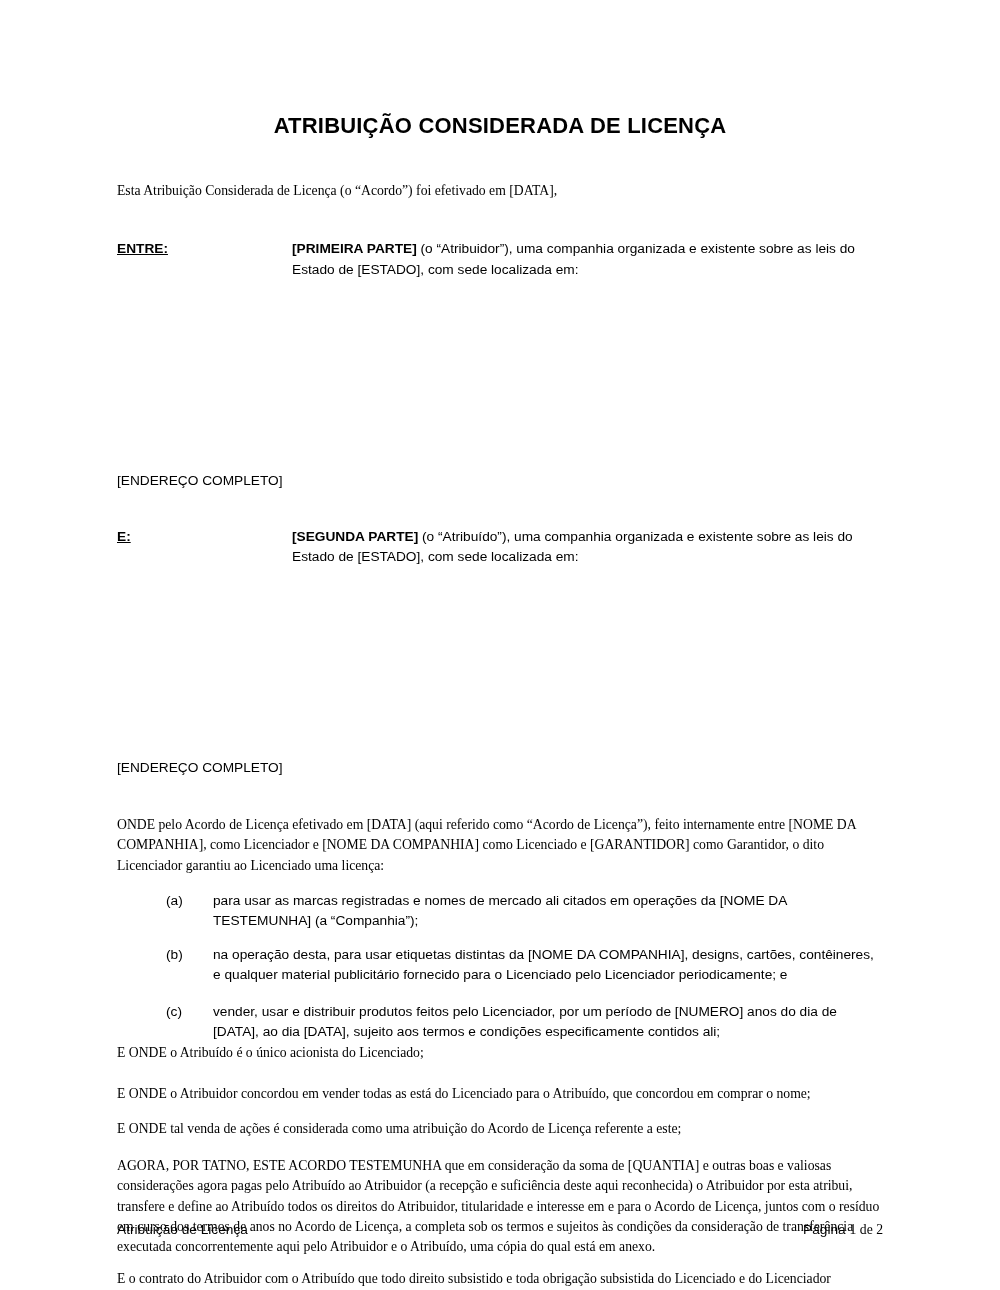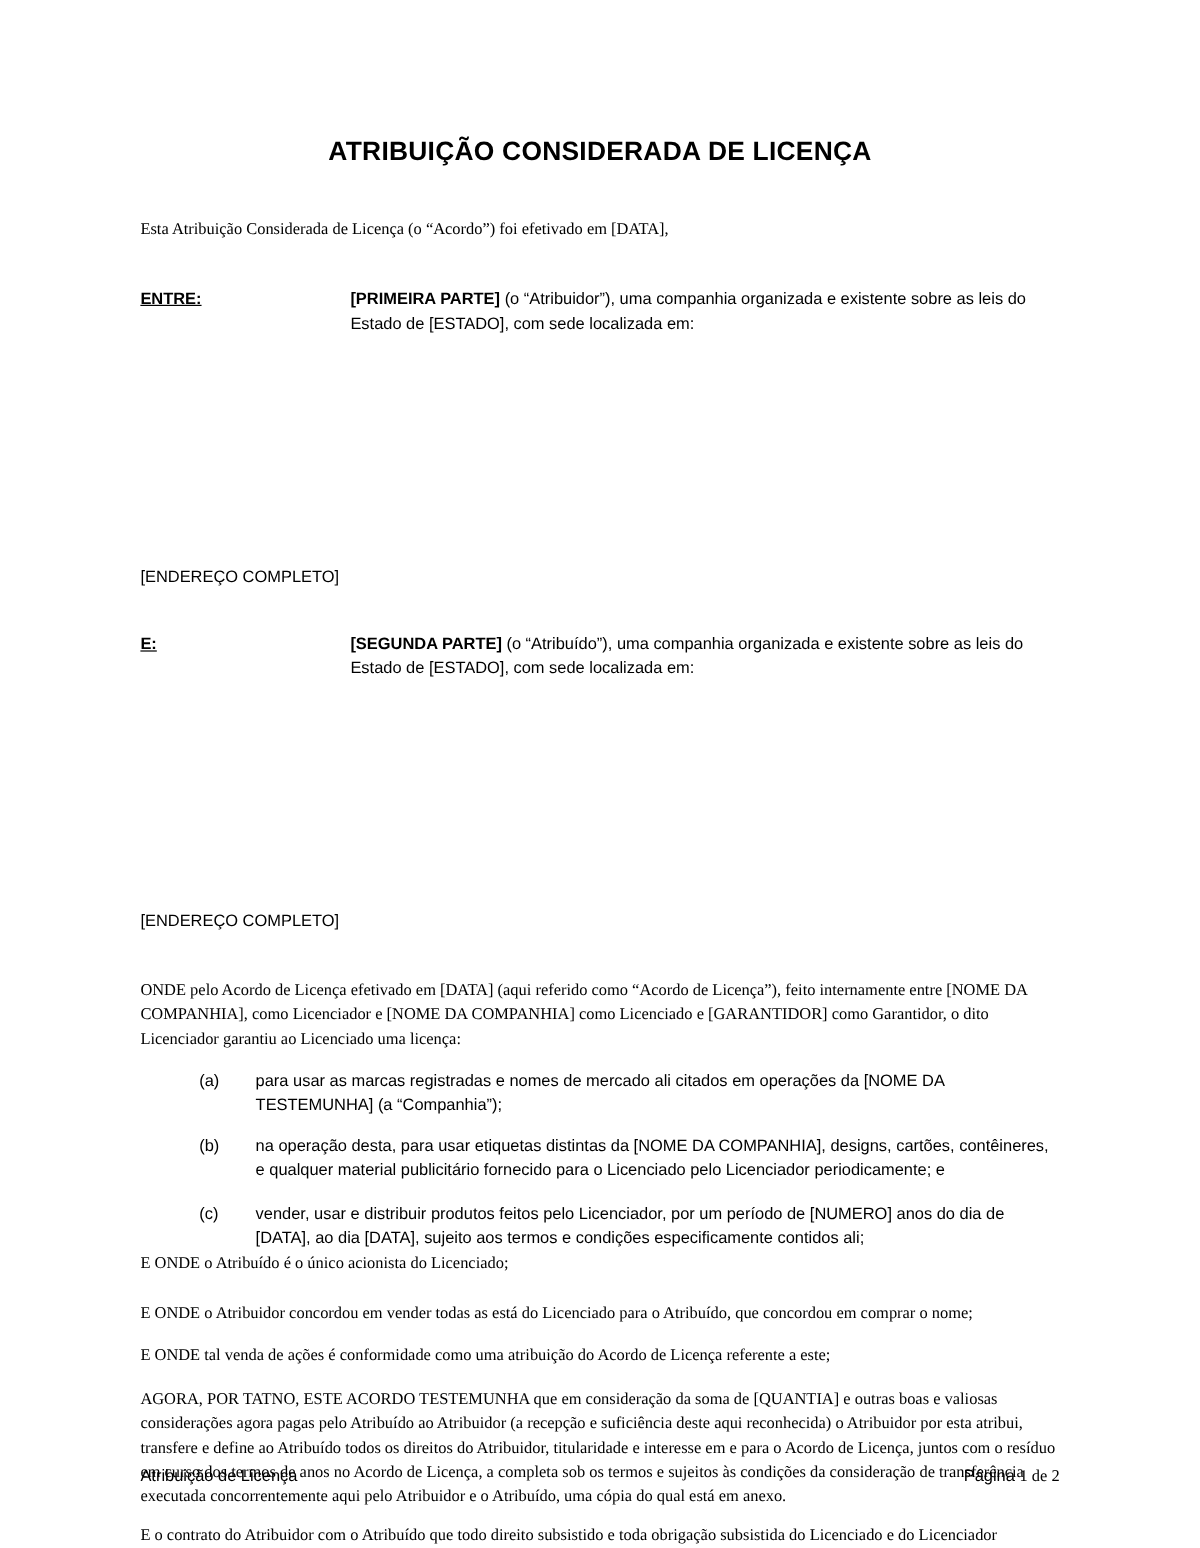--- a/index.html
+++ b/index.html
@@ -123,21 +123,21 @@
       <div class="item-text">na operação desta, para usar etiquetas distintas da [NOME DA COMPANHIA], designs, cartões, contêineres, e qualquer material publicitário fornecido para o Licenciado pelo Licenciador periodicamente; e</div>
     </div>
 
     <div class="list-item gap-item-c">
       <div class="marker">(c)</div>
       <div class="item-text">vender, usar e distribuir produtos feitos pelo Licenciador, por um período de [NUMERO] anos do dia de [DATA], ao dia [DATA], sujeito aos termos e condições especificamente contidos ali;</div>
     </div>
 
     <p class="gap-w1">E ONDE o Atribuído é o único acionista do Licenciado;</p>
     <p class="gap-w2">E ONDE o Atribuidor concordou em vender todas as está do Licenciado para o Atribuído, que concordou em comprar o nome;</p>
-    <p class="gap-w3">E ONDE tal venda de ações é conformidade como uma atribuição do Acordo de Licença referente a este;</p>
+    <p class="gap-w3">E ONDE tal venda de ações é considerada como uma atribuição do Acordo de Licença referente a este;</p>
 
     <p class="gap-agora">AGORA, POR TATNO, ESTE ACORDO TESTEMUNHA que em consideração da soma de [QUANTIA] e outras boas e valiosas considerações agora pagas pelo Atribuído ao Atribuidor (a recepção e suficiência deste aqui reconhecida) o Atribuidor por esta atribui, transfere e define ao Atribuído todos os direitos do Atribuidor, titularidade e interesse em e para o Acordo de Licença, juntos com o resíduo em curso dos termos de anos no Acordo de Licença, a completa sob os termos e sujeitos às condições da consideração de transferência executada concorrentemente aqui pelo Atribuidor e o Atribuído, uma cópia do qual está em anexo.</p>
 
     <p class="gap-contract">E o contrato do Atribuidor com o Atribuído que todo direito subsistido e toda obrigação subsistida do Licenciado e do Licenciador respectivamente estão contidos no Acordo de Licença e que não há outro acordo entre o Licenciado e o Licenciador agora em efeito pertencente a tal direito e obrigação, além do financiamento entre o mesmo [NOME DA COMPANHIA] e sob a mesma data (o “Financiamento”), uma cópia do qual foi dada pelo Atribuído e que cada Acordo de Licença e Financiamento estão em conformidade na data que o Atribuidor esteja ciente.</p>
 
   </div>
 
   <div class="footer">
     <div>Atribuição de Licença</div>
     <div>

